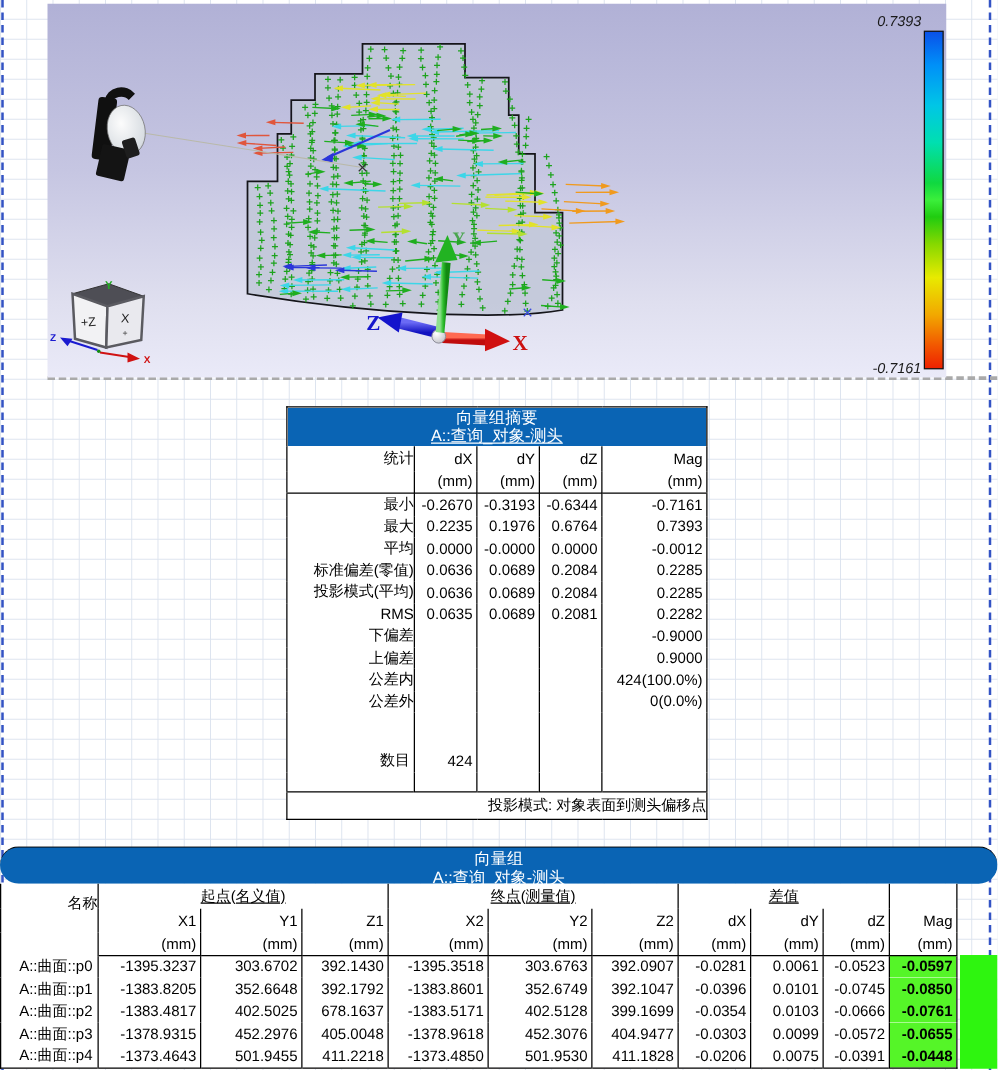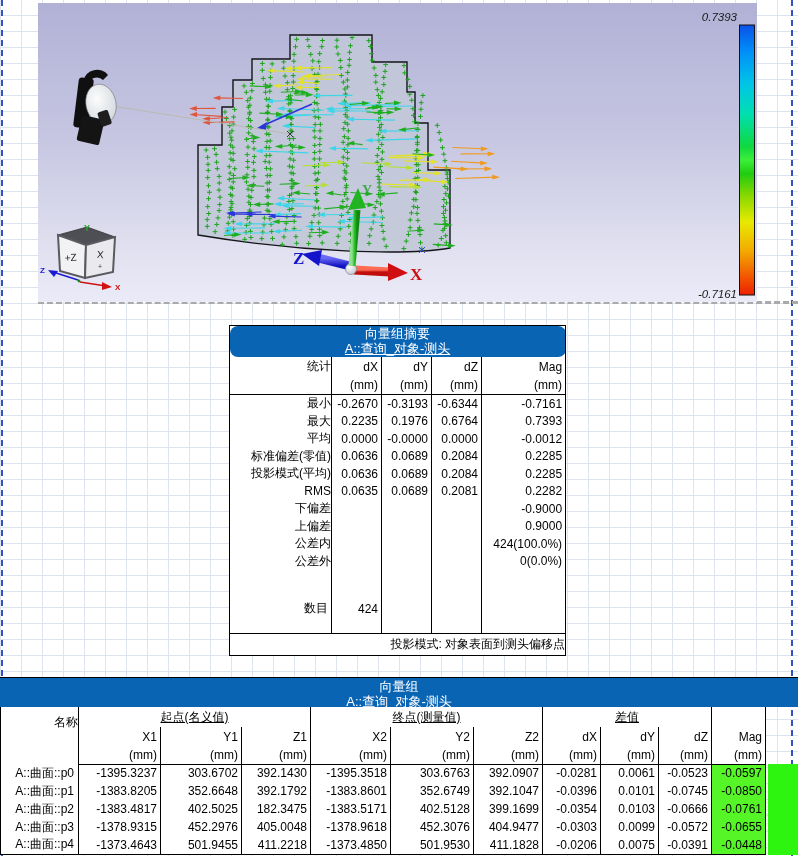--- a/index.html
+++ b/index.html
@@ -20,27 +20,27 @@
     background:linear-gradient(180deg,#b1b1d6 0%,#c6c6e2 45%,#dfdfef 80%,#eaeaf8 100%);}
   
   table{border-collapse:collapse;table-layout:fixed;font-size:12px;background:#fff;}
   td{overflow:hidden;white-space:nowrap;padding:0;vertical-align:middle;}
   .vline{border-right:1px solid #000;}
   .bline{border-bottom:1px solid #000;}
   .tline{border-top:1px solid #000;}
   .num{text-align:right;padding-right:3px;}
   .lab{text-align:right;padding-left:3px;}
   .ctr{text-align:center;text-decoration:underline;}
-  .ttl{background:#0a64b4;color:#fff;text-align:center;font-size:13px;line-height:15px;border-radius:8px;}
+  .ttl{background:#0a64b4;color:#fff;text-align:center;font-size:13px;line-height:15px;}
   .sub{text-decoration:underline;}
   #sum-table{left:229px;top:325px;width:336px;border:1px solid #000;}
   #vec-title{left:0;top:677px;width:798px;height:30px;border-top:1px solid #000;
-    background:#0a64b4;color:#fff;text-align:center;font-size:13px;line-height:15px;padding-top:1px;box-sizing:border-box;}
+    background:#0a64b4;color:#fff;text-align:center;font-size:13px;line-height:15px;padding-top:1px;box-sizing:border-box;border-radius:15px;}
   #vec-table{left:0;top:707px;width:765px;border:1px solid #000;border-top:none;}
-  #vec-table td.magc{background:#55f528;}
+  #vec-table td.magc{background:#55f528;font-weight:bold;}
   #green-strip{left:768px;top:764px;width:30px;height:91px;background:#2ef50f;}
 </style>
 </head>
 <body>
 
 <div class="abs pb-v" style="left:1px"></div>
 <div class="abs pb-v" style="left:791px"></div>
 <div class="abs pb-h" style="left:38px;top:301px;width:760px"></div>
 
 <div id="viewport" class="abs">
@@ -1501,21 +1501,21 @@
     <td class="num vline">392.1047</td>
     <td class="num vline">-0.0396</td>
     <td class="num vline">0.0101</td>
     <td class="num vline">-0.0745</td>
     <td class="num magc">-0.0850</td>
   </tr>
   <tr style="height:18px">
     <td class="num vline" style="padding-right:4px">A::曲面::p2</td>
     <td class="num vline">-1383.4817</td>
     <td class="num vline">402.5025</td>
-    <td class="num vline">182.3475</td>
+    <td class="num vline">678.1637</td>
     <td class="num vline">-1383.5171</td>
     <td class="num vline">402.5128</td>
     <td class="num vline">399.1699</td>
     <td class="num vline">-0.0354</td>
     <td class="num vline">0.0103</td>
     <td class="num vline">-0.0666</td>
     <td class="num magc">-0.0761</td>
   </tr>
   <tr style="height:18px">
     <td class="num vline" style="padding-right:4px">A::曲面::p3</td>

